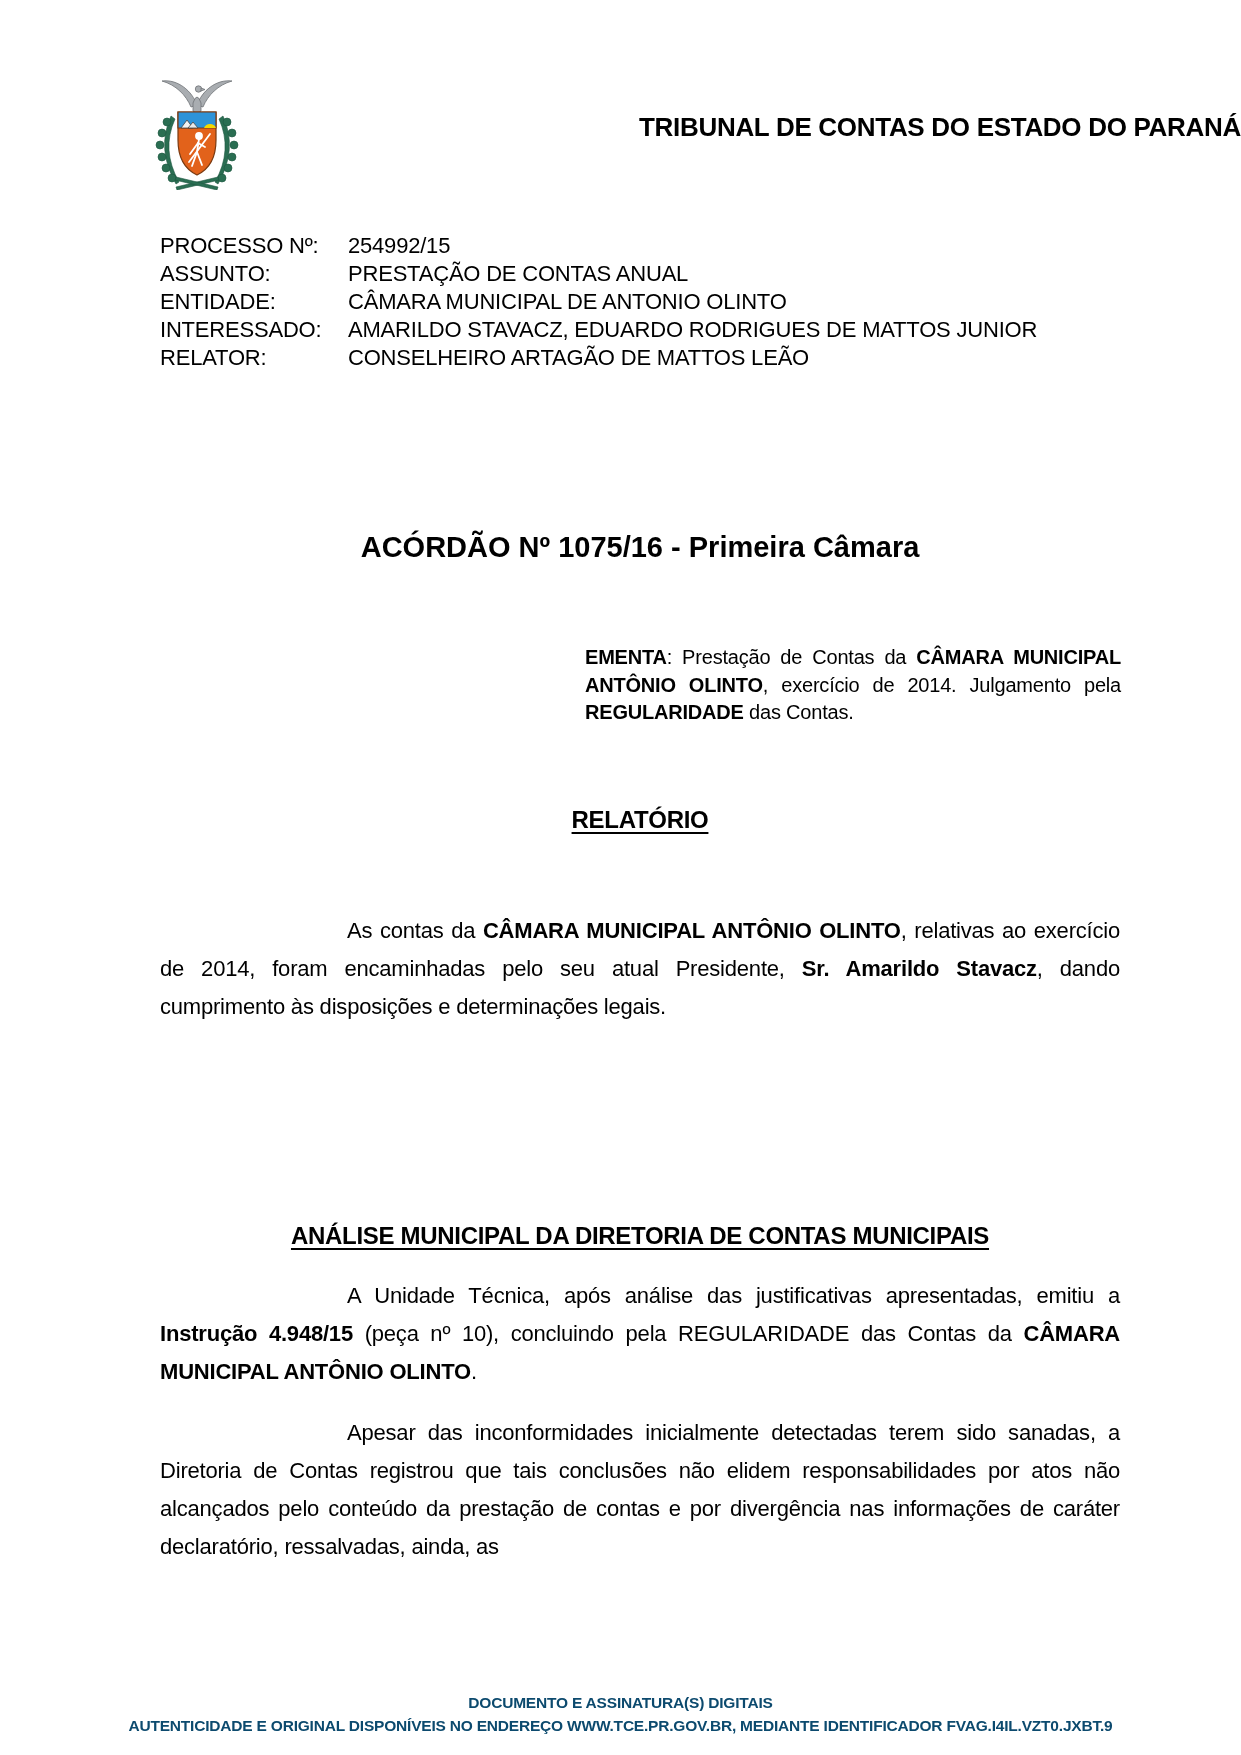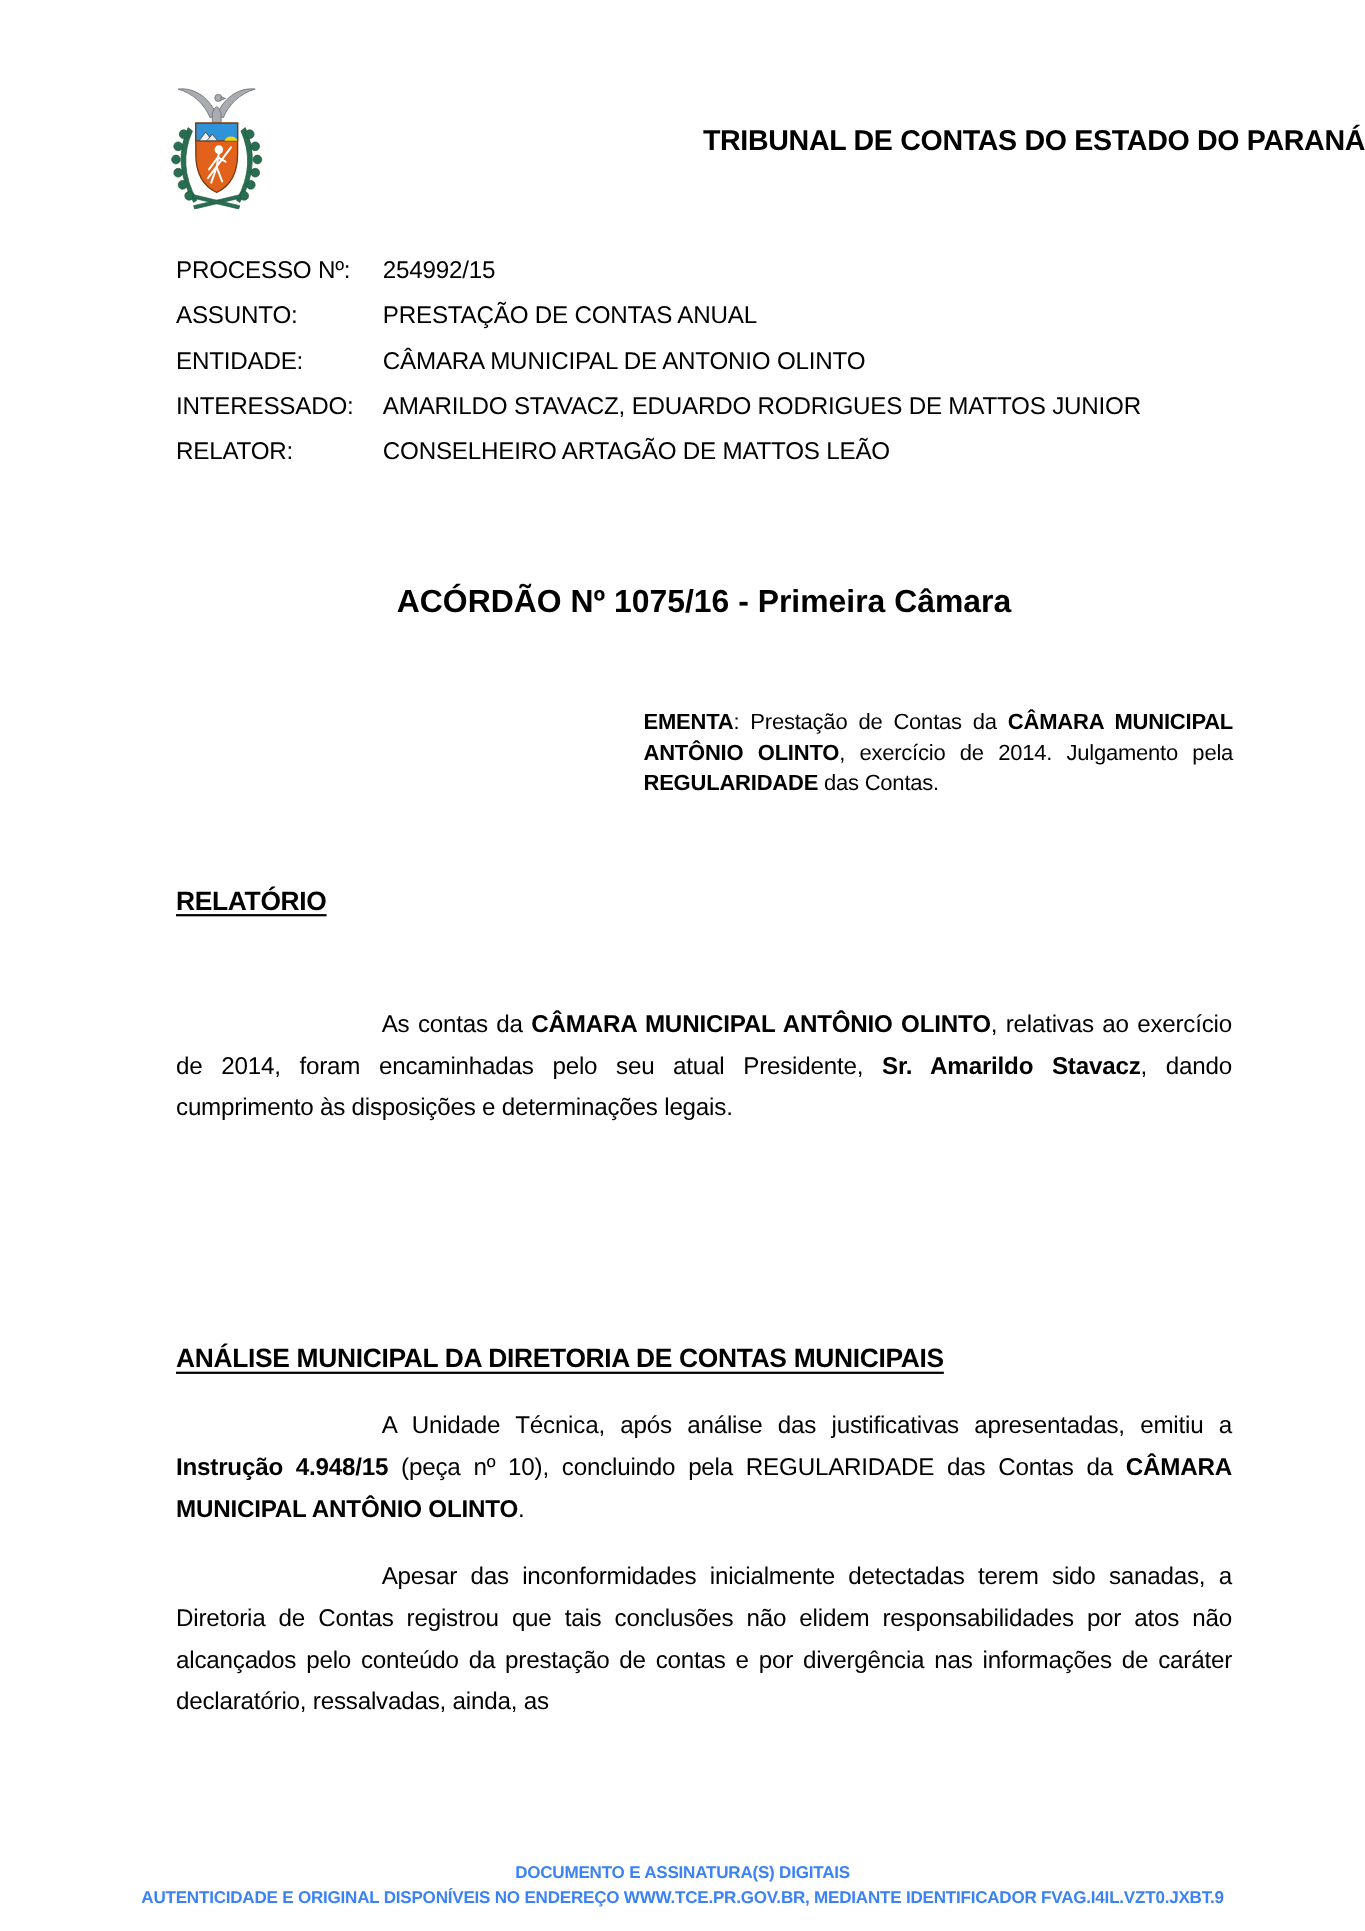--- a/index.html
+++ b/index.html
@@ -33,21 +33,20 @@
     letter-spacing: -0.3px;
   }
 
   .info-grid {
     position: absolute;
     left: 160px;
     top: 232px;
     width: 960px;
     display: grid;
     grid-template-columns: 188px 1fr;
-    row-gap: 13px;
     font-size: 22px;
     line-height: 28px;
     letter-spacing: -0.2px;
   }
   .info-value { max-width: 705px; }
 
   .acordao-title {
     position: absolute;
     left: 160px;
     width: 960px;
@@ -65,21 +64,21 @@
     font-size: 20px;
     line-height: 27.5px;
     text-align: justify;
     letter-spacing: -0.2px;
   }
 
   .section-heading {
     position: absolute;
     left: 160px;
     width: 960px;
-    text-align: left;
+    text-align: center;
     font-size: 24px;
     font-weight: bold;
     text-decoration: underline;
     text-decoration-thickness: 2px;
     text-underline-offset: 4px;
     letter-spacing: -0.3px;
   }
   .heading-relatorio { top: 806px; }
   .heading-analise  { top: 1222px; }
 
@@ -97,21 +96,21 @@
   .p2 { top: 1042px; }
   .p3 { top: 1277px; }
   .p4 { top: 1414px; }
 
   .footer {
     position: absolute;
     left: 0;
     right: 0;
     top: 1691px;
     text-align: center;
-    color: #3b82f6;
+    color: #0c4a6e;
     font-weight: bold;
     font-size: 15.5px;
     line-height: 23px;
     letter-spacing: -0.2px;
   }
 
   .bold { font-weight: bold; }
 </style>
 </head>
 <body>

